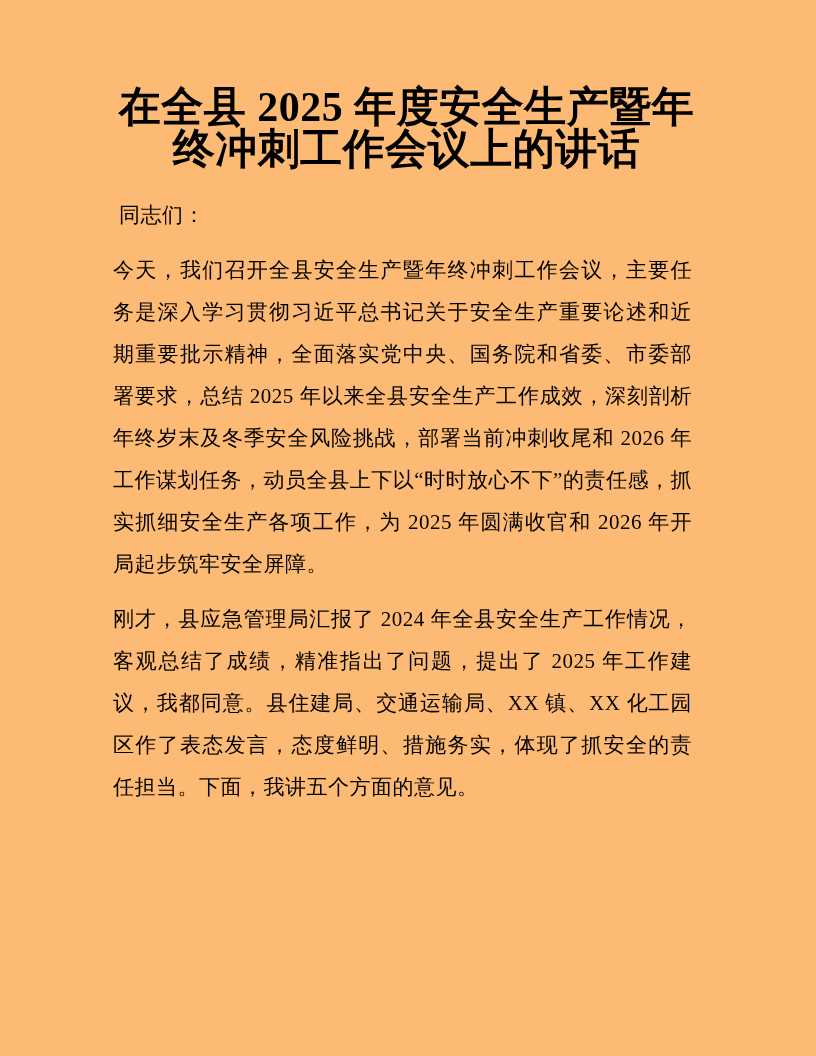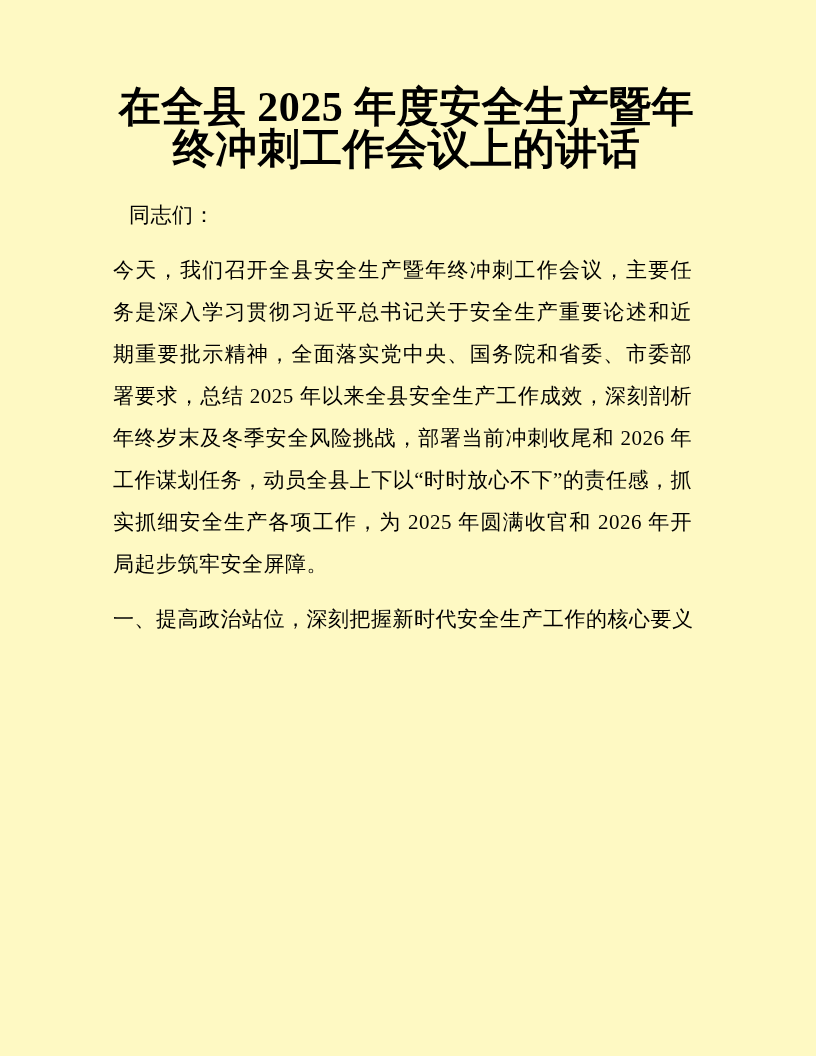--- a/index.html
+++ b/index.html
@@ -5,21 +5,21 @@
   html, body {
     margin: 0;
     padding: 0;
     background: #ffffff;
   }
   .page {
     position: relative;
     box-sizing: border-box;
     width: 816px;
     height: 1056px;
-    background: #fef9c3;
+    background: #fdba74;
     padding: 86px 116px 0 113px;
     overflow: hidden;
     font-family: "Liberation Serif", "DejaVu Serif", serif;
     color: #000000;
     font-size: 21px;
     line-height: 42px;
   }
   .doc-title {
     font-weight: bold;
     text-align: center;
@@ -29,33 +29,33 @@
   .doc-para {
     margin: 0 8px 13px 0;
     text-align: justify;
     text-justify: inter-ideograph;
     letter-spacing: 0.5px;
   }
   .doc-para:last-child {
     margin-bottom: 0;
   }
   .doc-salutation {
-    margin: 0 0 13px 16px;
+    margin: 0 0 13px 6px;
   }
   .doc-heading {
     margin: 0 0 13px 0;
     text-align: justify;
   }
 </style>
 </head>
 <body>
 
 <div class="page">
   <h1 class="doc-title">在全县 2025 年度安全生产暨年终冲刺工作会议上的讲话</h1>
 
   <p class="doc-para doc-salutation">同志们：</p>
 
   <p class="doc-para">今天，我们召开全县安全生产暨年终冲刺工作会议，主要任务是深入学习贯彻习近平总书记关于安全生产重要论述和近期重要批示精神，全面落实党中央、国务院和省委、市委部署要求，总结 2025 年以来全县安全生产工作成效，深刻剖析年终岁末及冬季安全风险挑战，部署当前冲刺收尾和 2026 年工作谋划任务，动员全县上下以“时时放心不下”的责任感，抓实抓细安全生产各项工作，为 2025 年圆满收官和 2026 年开局起步筑牢安全屏障。</p>
 
+  <p class="doc-para">刚才，县应急管理局汇报了 2024 年全县安全生产工作情况，客观总结了成绩，精准指出了问题，提出了 2025 年工作建议，我都同意。县住建局、交通运输局、XX 镇、XX 化工园区作了表态发言，态度鲜明、措施务实，体现了抓安全的责任担当。下面，我讲五个方面的意见。</p>
 
-  <p class="doc-para doc-heading">一、提高政治站位，深刻把握新时代安全生产工作的核心要义</p>
 
 </div>
 
 </body></html>

